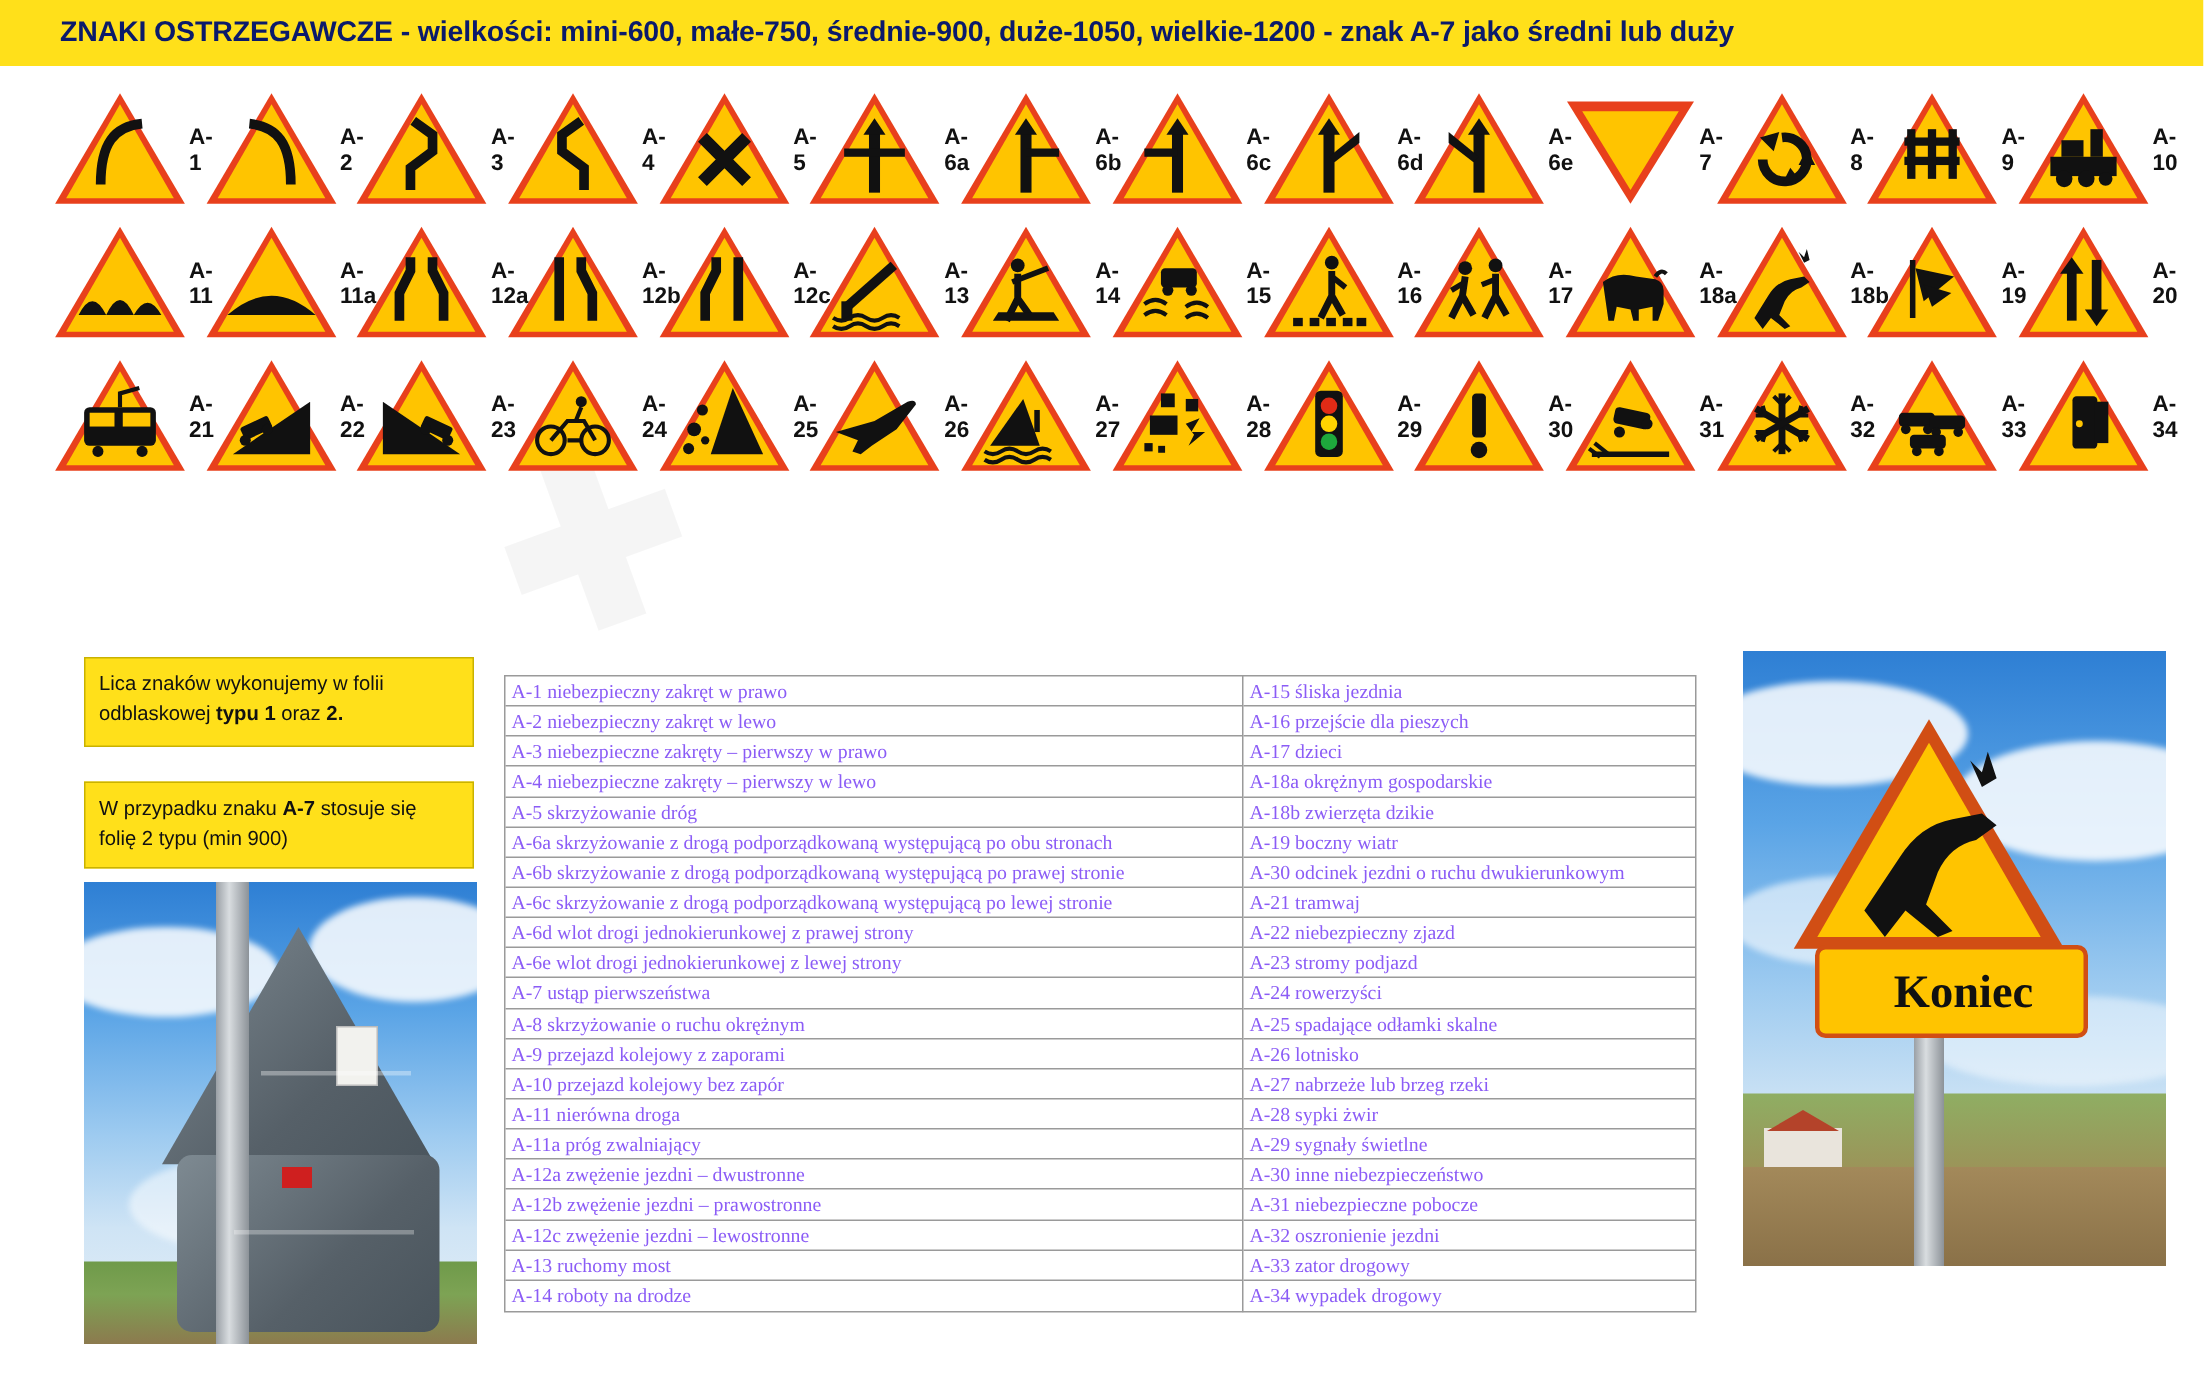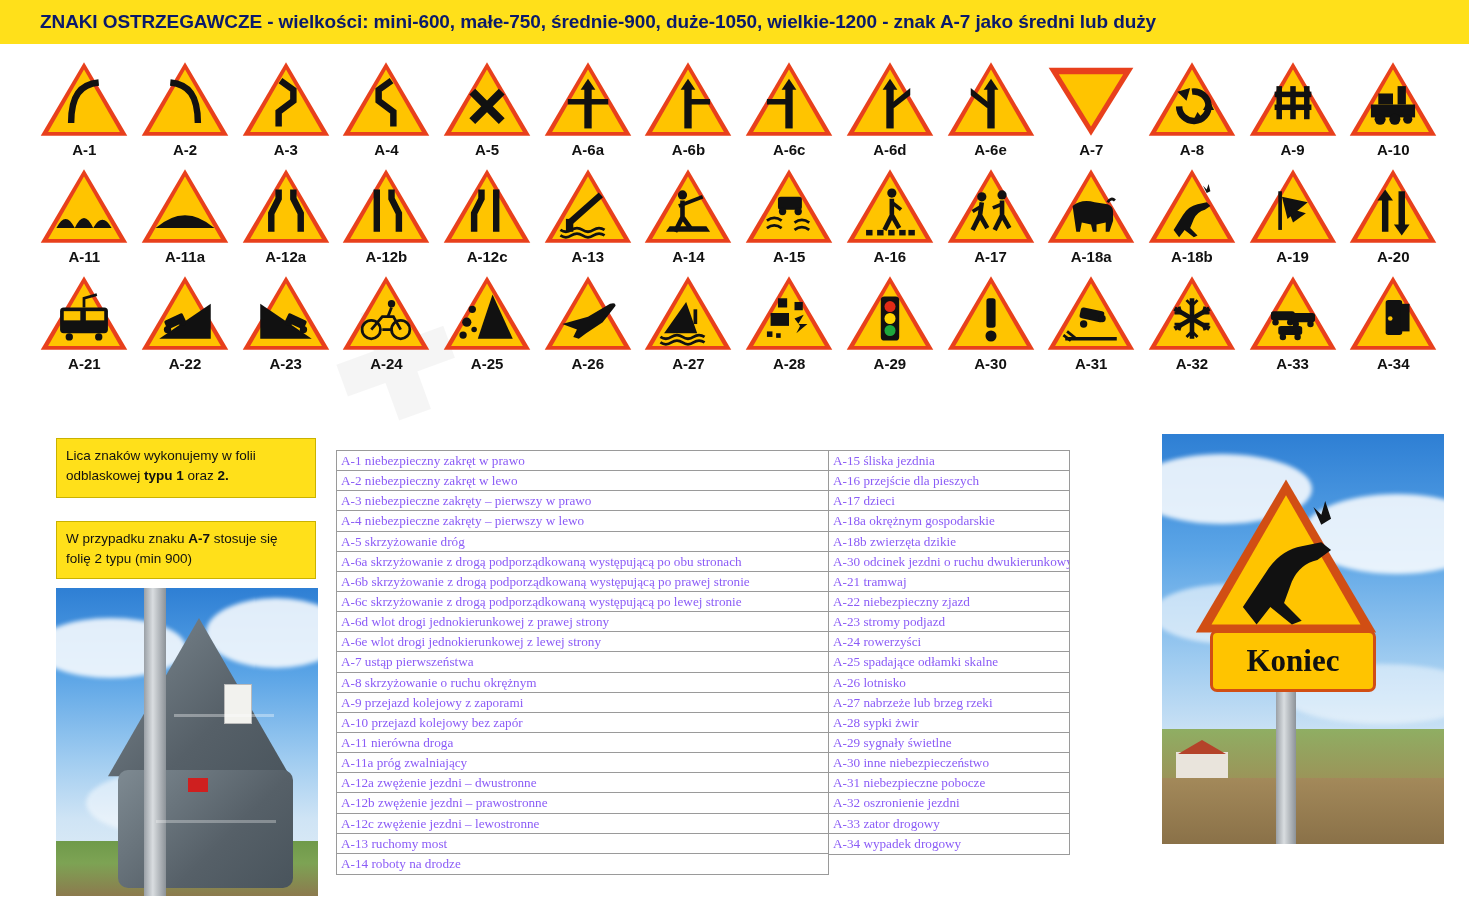--- a/index.html
+++ b/index.html
@@ -20,21 +20,21 @@
     font-size:19px;font-weight:bold;color:#0b1a6b;
     padding-left:40px;letter-spacing:-0.1px;white-space:nowrap;
   }
   
   .grid{
     position:absolute;left:34px;top:58px;width:1410px;
   }
   .row{display:flex;}
   .cell{
     width:100.7px;
-    display:flex;flex-direction:column;align-items:center;
+    display:flex;flex-direction:row;align-items:center;
     margin-bottom:7px;
   }
   .sign{
     width:92px;height:82px;position:relative;
   }
   .sign svg{display:block;}
   .code{
     font-size:15px;font-weight:bold;color:#111;margin-top:1px;
   }
   
@@ -46,21 +46,21 @@
   #note1{left:56px;top:438px;width:260px;height:60px;}
   #note2{left:56px;top:521px;width:260px;height:58px;}
   .note b{font-weight:bold;}
   
   .tbl{
     position:absolute;border:1px solid #9a9a9a;box-sizing:border-box;
     font-family:"Liberation Serif", serif;
     font-size:13.2px;color:#8b5cf6;background:#fff;
   }
   #tbl-left{left:336px;top:450px;width:493px;}
-  #tbl-right{left:828px;top:450px;width:242px;}
+  #tbl-right{left:828px;top:450px;width:303px;}
   .trow{
     height:20.15px;line-height:20.15px;
     border-bottom:1px solid #9a9a9a;
     padding:0 4px;white-space:nowrap;overflow:hidden;
     box-sizing:border-box;
   }
   .trow:last-child{border-bottom:none;}
   
   .photo{position:absolute;overflow:hidden;}
   #photo-left{left:56px;top:588px;width:262px;height:308px;}
@@ -72,21 +72,21 @@
           background:linear-gradient(#6f9a4a 0%,#7da354 40%,#8c7a4e 100%);}
   .pole{position:absolute;background:linear-gradient(90deg,#9aa0a6,#d9dde0 40%,#8c9298);}
   .backsign{
     position:absolute;background:linear-gradient(135deg,#7e8a92,#566068 60%,#49545c);
     border-radius:8px;
   }
   .label-sticker{position:absolute;background:#f2f2ee;border:1px solid #bbb;}
   .koniec{
     position:absolute;background:#ffc400;border:3px solid #d14e14;border-radius:7px;
     display:flex;align-items:center;justify-content:center;
-    font-family:"Liberation Serif", serif;font-weight:bold;color:#111;
+    font-family:"Liberation Serif", serif;font-weight:bold;color:#111;padding-left:16px;
   }
   .house{position:absolute;background:#e9e4dc;}
   .roof{position:absolute;background:#b4432a;}
   .wmark{
     position:absolute;left:330px;top:250px;width:280px;height:180px;
     color:rgba(0,0,0,0.04);font-size:150px;font-weight:bold;
     transform:rotate(-20deg);pointer-events:none;
   }
 </style>
 </head>
@@ -716,20 +716,21 @@
   <div class="trow">A-13 ruchomy most</div>
   <div class="trow">A-14 roboty na drodze</div>
 </div>
 
 <div class="tbl" id="tbl-right">
   <div class="trow">A-15 śliska jezdnia</div>
   <div class="trow">A-16 przejście dla pieszych</div>
   <div class="trow">A-17 dzieci</div>
   <div class="trow">A-18a okrężnym gospodarskie</div>
   <div class="trow">A-18b zwierzęta dzikie</div>
+  <div class="trow">A-19 boczny wiatr</div>
   <div class="trow">A-30 odcinek jezdni o ruchu dwukierunkowym</div>
   <div class="trow">A-21 tramwaj</div>
   <div class="trow">A-22 niebezpieczny zjazd</div>
   <div class="trow">A-23 stromy podjazd</div>
   <div class="trow">A-24 rowerzyści</div>
   <div class="trow">A-25 spadające odłamki skalne</div>
   <div class="trow">A-26 lotnisko</div>
   <div class="trow">A-27 nabrzeże lub brzeg rzeki</div>
   <div class="trow">A-28 sypki żwir</div>
   <div class="trow">A-29 sygnały świetlne</div>

